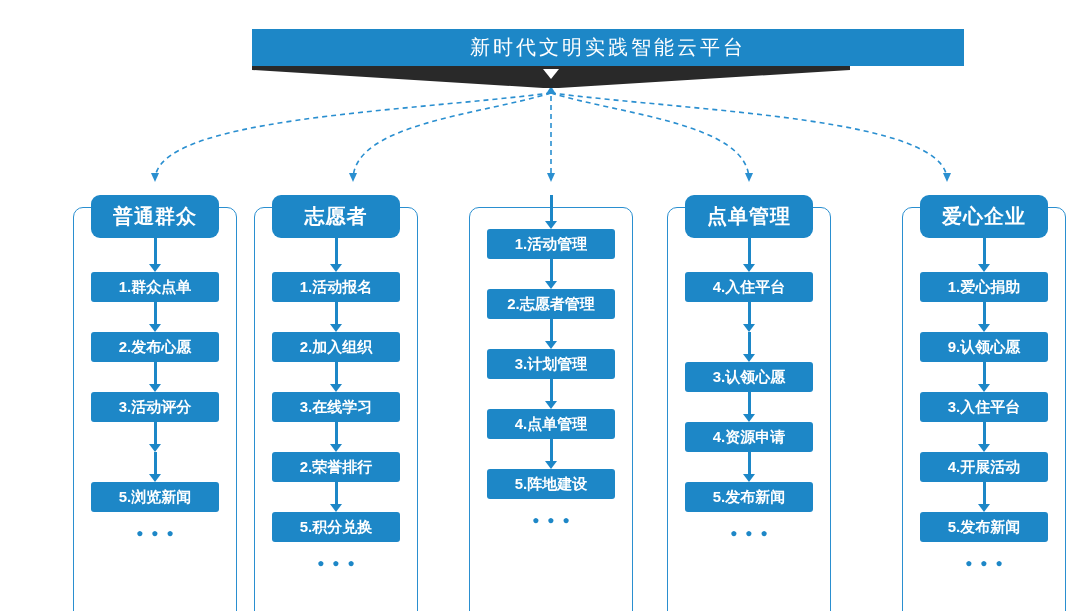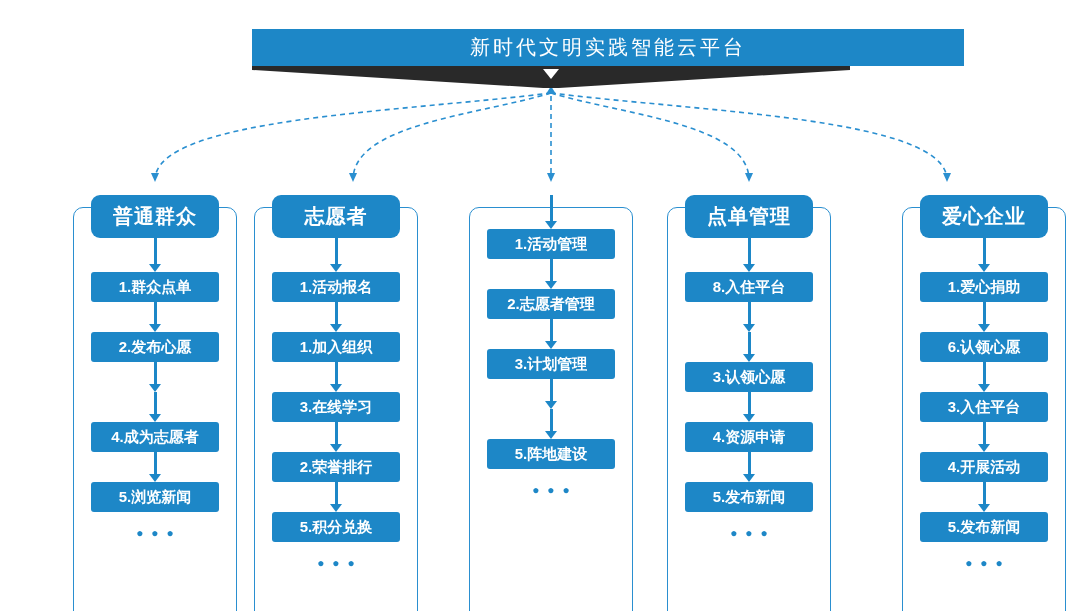--- a/index.html
+++ b/index.html
@@ -96,46 +96,46 @@
   <div class="item">1.群众点单</div>
   <div class="varrow">
       <span class="stem"></span>
       <span class="head"></span>
     </div>
   <div class="item">2.发布心愿</div>
   <div class="varrow">
       <span class="stem"></span>
       <span class="head"></span>
     </div>
-  <div class="varrow">
-      <span class="stem"></span>
-      <span class="head"></span>
-    </div>
-  <div class="item">4.成为志愿者</div>
+  <div class="item">3.活动评分</div>
+  <div class="varrow">
+      <span class="stem"></span>
+      <span class="head"></span>
+    </div>
   <div class="varrow">
       <span class="stem"></span>
       <span class="head"></span>
     </div>
   <div class="item">5.浏览新闻</div>
   <div class="dots">●●●</div>
 </div>
 
 <div class="column c2">
   <div class="outline"></div>
   <div class="header">志愿者</div>
   <div class="varrow big">
       <span class="stem"></span>
       <span class="head"></span>
     </div>
   <div class="item">1.活动报名</div>
   <div class="varrow">
       <span class="stem"></span>
       <span class="head"></span>
     </div>
-  <div class="item">1.加入组织</div>
+  <div class="item">2.加入组织</div>
   <div class="varrow">
       <span class="stem"></span>
       <span class="head"></span>
     </div>
   <div class="item">3.在线学习</div>
   <div class="varrow">
       <span class="stem"></span>
       <span class="head"></span>
     </div>
   <div class="item">2.荣誉排行</div>
@@ -161,36 +161,37 @@
   <div class="item">2.志愿者管理</div>
   <div class="varrow">
       <span class="stem"></span>
       <span class="head"></span>
     </div>
   <div class="item">3.计划管理</div>
   <div class="varrow">
       <span class="stem"></span>
       <span class="head"></span>
     </div>
+  <div class="item">4.点单管理</div>
   <div class="varrow">
       <span class="stem"></span>
       <span class="head"></span>
     </div>
   <div class="item">5.阵地建设</div>
   <div class="dots">●●●</div>
 </div>
 
 <div class="column c4">
   <div class="outline"></div>
   <div class="header">点单管理</div>
   <div class="varrow big">
       <span class="stem"></span>
       <span class="head"></span>
     </div>
-  <div class="item">8.入住平台</div>
+  <div class="item">4.入住平台</div>
   <div class="varrow">
       <span class="stem"></span>
       <span class="head"></span>
     </div>
   <div class="varrow">
       <span class="stem"></span>
       <span class="head"></span>
     </div>
   <div class="item">3.认领心愿</div>
   <div class="varrow">
@@ -211,21 +212,21 @@
   <div class="header">爱心企业</div>
   <div class="varrow big">
       <span class="stem"></span>
       <span class="head"></span>
     </div>
   <div class="item">1.爱心捐助</div>
   <div class="varrow">
       <span class="stem"></span>
       <span class="head"></span>
     </div>
-  <div class="item">6.认领心愿</div>
+  <div class="item">9.认领心愿</div>
   <div class="varrow">
       <span class="stem"></span>
       <span class="head"></span>
     </div>
   <div class="item">3.入住平台</div>
   <div class="varrow">
       <span class="stem"></span>
       <span class="head"></span>
     </div>
   <div class="item">4.开展活动</div>

